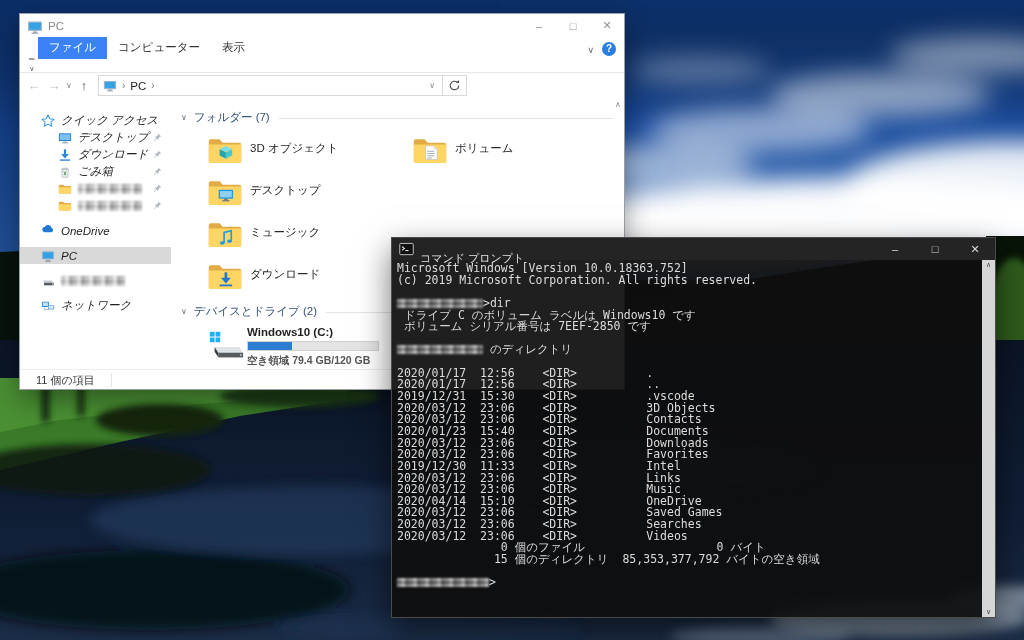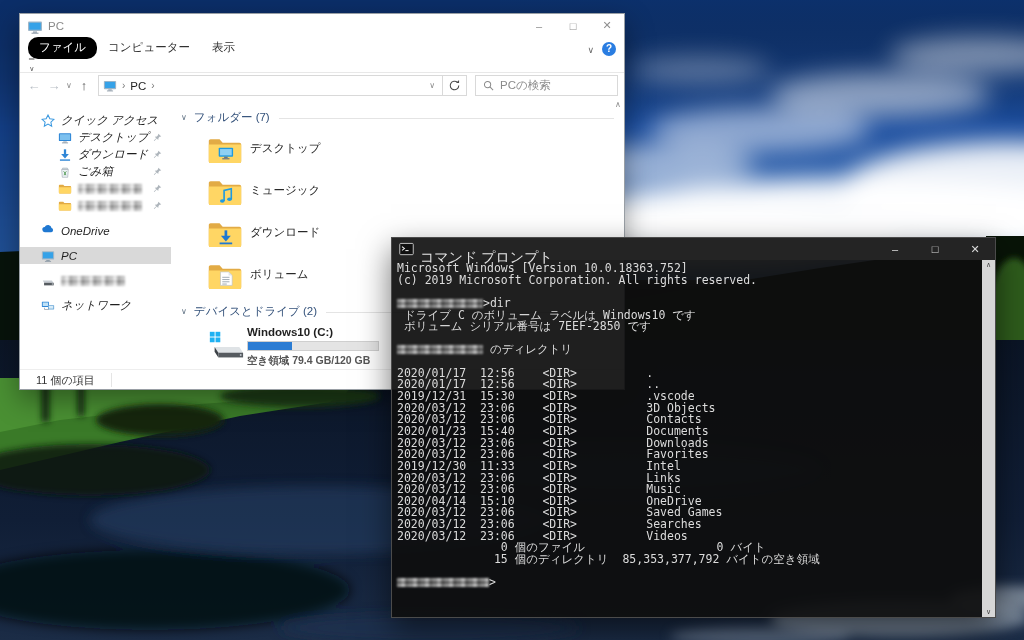--- a/index.html
+++ b/index.html
@@ -27,21 +27,21 @@
   .explorer{position:absolute;left:19px;top:13px;width:606px;height:377px;
     background:#fff;border:1px solid #999fa5;box-shadow:0 10px 26px rgba(0,0,0,.38);
     display:flex;flex-direction:column;font-size:12px;color:#1f1f1f;}
   .ex-titlebar{height:23px;display:flex;align-items:center;padding-left:7px;flex:0 0 auto;}
   .ex-titlebar .w-icon{width:16px;height:14px;margin-right:5px;}
   .ex-title{font-size:11.5px;color:#8a8a8a;flex:1;}
   .cap-btn{width:34px;height:23px;display:flex;align-items:center;justify-content:center;
     color:#8f8f8f;font-size:11px;cursor:default;}
   .ex-menubar{height:22px;display:flex;align-items:flex-end;flex:0 0 auto;}
   .ex-tab{padding:3px 11px 4px;font-size:11.5px;color:#2b2b2b;}
-  .ex-tab.active{background:#000000;color:#fff;margin-left:8px;border-radius:10px;}
+  .ex-tab.active{background:#3b82f6;color:#fff;margin-left:18px;}
   .ex-menubar .spacer{flex:1;}
   .ex-menubar .mini{font-size:9px;color:#666;padding:0 6px 4px;}
   .help-dot{width:14px;height:14px;border-radius:50%;background:#2a7de1;color:#fff;
     font-size:10px;line-height:14px;text-align:center;margin:0 8px 3px 2px;font-weight:bold;}
   .ex-qat{height:14px;border-bottom:1px solid #e8e8e8;display:flex;align-items:center;
     padding-left:9px;flex:0 0 auto;}
   .qat-glyph{font-size:7px;color:#555;line-height:6px;text-align:center;}
   .ex-navbar{height:25px;display:flex;align-items:center;padding:0 6px 0 4px;flex:0 0 auto;}
   .nav-arrow{width:20px;text-align:center;font-size:13px;color:#b9bfc6;}
   .nav-chev{width:10px;font-size:8px;color:#8a8a8a;text-align:center;}
@@ -85,21 +85,21 @@
     font-size:11px;color:#333;flex:0 0 auto;}
   .ex-status .cnt{padding:0 16px;border-right:1px solid #e5e5e5;height:14px;line-height:14px;}
 
   
   .cmd{position:absolute;left:391px;top:237px;width:605px;height:381px;
     border:1px solid #4b4b4b;box-shadow:0 12px 30px rgba(0,0,0,.55);
     background:rgba(14,14,14,.93);display:flex;flex-direction:column;}
   .cmd-titlebar{height:22px;background:rgba(37,37,37,.96);display:flex;align-items:center;
     padding-left:7px;flex:0 0 auto;}
   .cmd-titlebar .w-icon{width:15px;height:14px;margin-right:6px;}
-  .cmd-title{font-size:14px;color:#e4e4e4;flex:1;margin-top:18px;}
+  .cmd-title{font-size:11px;color:#e4e4e4;flex:1;margin-top:18px;}
   .cmd-cap{width:40px;height:22px;display:flex;align-items:center;justify-content:center;
     color:#dcdcdc;font-size:11px;}
   .cmd-body{flex:1;position:relative;overflow:hidden;}
   .cmd-text{position:absolute;left:5px;top:3px;right:14px;bottom:0;
     font-family:"DejaVu Sans Mono","Liberation Mono",monospace;
     font-size:11.5px;line-height:11.65px;color:#dcdcdc;white-space:pre;}
   .cmd-line{height:11.65px;}
   .cmd-line .redact{height:9px;vertical-align:-1px;}
   .cmd-scroll{position:absolute;top:0;right:0;width:13px;bottom:0;background:#d6d6d6;
     display:flex;flex-direction:column;justify-content:space-between;align-items:center;
@@ -226,27 +226,20 @@
         <span class="crumb">PC</span>
         <span class="crumb-sep">›</span>
         <span class="addr-chev">∨</span>
       </div>
       <div class="refresh-btn">
         <svg width="13" height="13" viewBox="0 0 14 14">
           <path d="M11.6 7a4.6 4.6 0 1 1-1.4-3.3" fill="none" stroke="#4a4a4a" stroke-width="1.2"></path>
           <path d="M11.9 1.2v3.2H8.7z" fill="#4a4a4a"></path>
         </svg>
       </div>
-      <div class="search-box">
-        <svg width="11" height="11" viewBox="0 0 12 12">
-          <circle cx="5" cy="5" r="3.4" fill="none" stroke="#8a8a8a" stroke-width="1.1"></circle>
-          <path d="M7.6 7.6L11 11" stroke="#8a8a8a" stroke-width="1.1"></path>
-        </svg>
-        <span>PCの検索</span>
-      </div>
     </div>
     <div class="ex-body">
       <div class="navpane" id="navpane">
           <div class="nav-row">
             <span class="ic">
               <svg viewBox="0 0 16 16">
                 <path d="M8 1.2l2.1 4.3 4.7.6-3.5 3.2.9 4.7L8 11.6l-4.2 2.4.9-4.7L1.2 6.1l4.7-.6z" fill="none" stroke="#3b99e0" stroke-width="1.2"></path>
               </svg>
             </span>
             <span>クイック アクセス</span>
@@ -367,20 +360,32 @@
             <span>ネットワーク</span>
           </div>
         </div>
       <div class="mainpane">
         <div class="sec-head">
           <span class="chv">∨</span>
           <span>フォルダー (7)</span>
           <span class="rule"></span>
         </div>
         <div class="tiles" id="folderTiles">
+            <div class="tile">
+              <span class="t-ic">
+                <svg viewBox="0 0 40 32">
+                  <path d="M2 5.5C2 4.4 2.9 3.5 4 3.5h10l3.4 4H36c1.1 0 2 .9 2 2V28c0 1.1-.9 2-2 2H4c-1.1 0-2-.9-2-2z" fill="#e2ab45"></path>
+                  <path d="M2 9.5h36V28c0 1.1-.9 2-2 2H4c-1.1 0-2-.9-2-2z" fill="#ffd664"></path>
+                  <path d="M21 11l7 3.4-7 3.4-7-3.4z" fill="#7fdde2"></path>
+                  <path d="M14 14.6v7.2l7 3.4v-7.2z" fill="#27a3ae"></path>
+                  <path d="M28 14.6v7.2l-7 3.4v-7.2z" fill="#49c7cf"></path>
+                </svg>
+              </span>
+              <span class="t-label">3D オブジェクト</span>
+            </div>
             <div class="tile">
               <span class="t-ic">
                 <svg viewBox="0 0 40 32">
                   <path d="M2 5.5C2 4.4 2.9 3.5 4 3.5h10l3.4 4H36c1.1 0 2 .9 2 2V28c0 1.1-.9 2-2 2H4c-1.1 0-2-.9-2-2z" fill="#e2ab45"></path>
                   <path d="M2 9.5h36V28c0 1.1-.9 2-2 2H4c-1.1 0-2-.9-2-2z" fill="#ffd664"></path>
                   <rect x="13" y="13" width="16" height="10" rx="1" fill="#1f9ae0"></rect>
                   <rect x="14.5" y="14.5" width="13" height="7" fill="#8ed0f2"></rect>
                   <rect x="19" y="23" width="4" height="1.6" fill="#6b7680"></rect>
                   <rect x="17" y="24.6" width="8" height="1.4" fill="#6b7680"></rect>
                 </svg>

